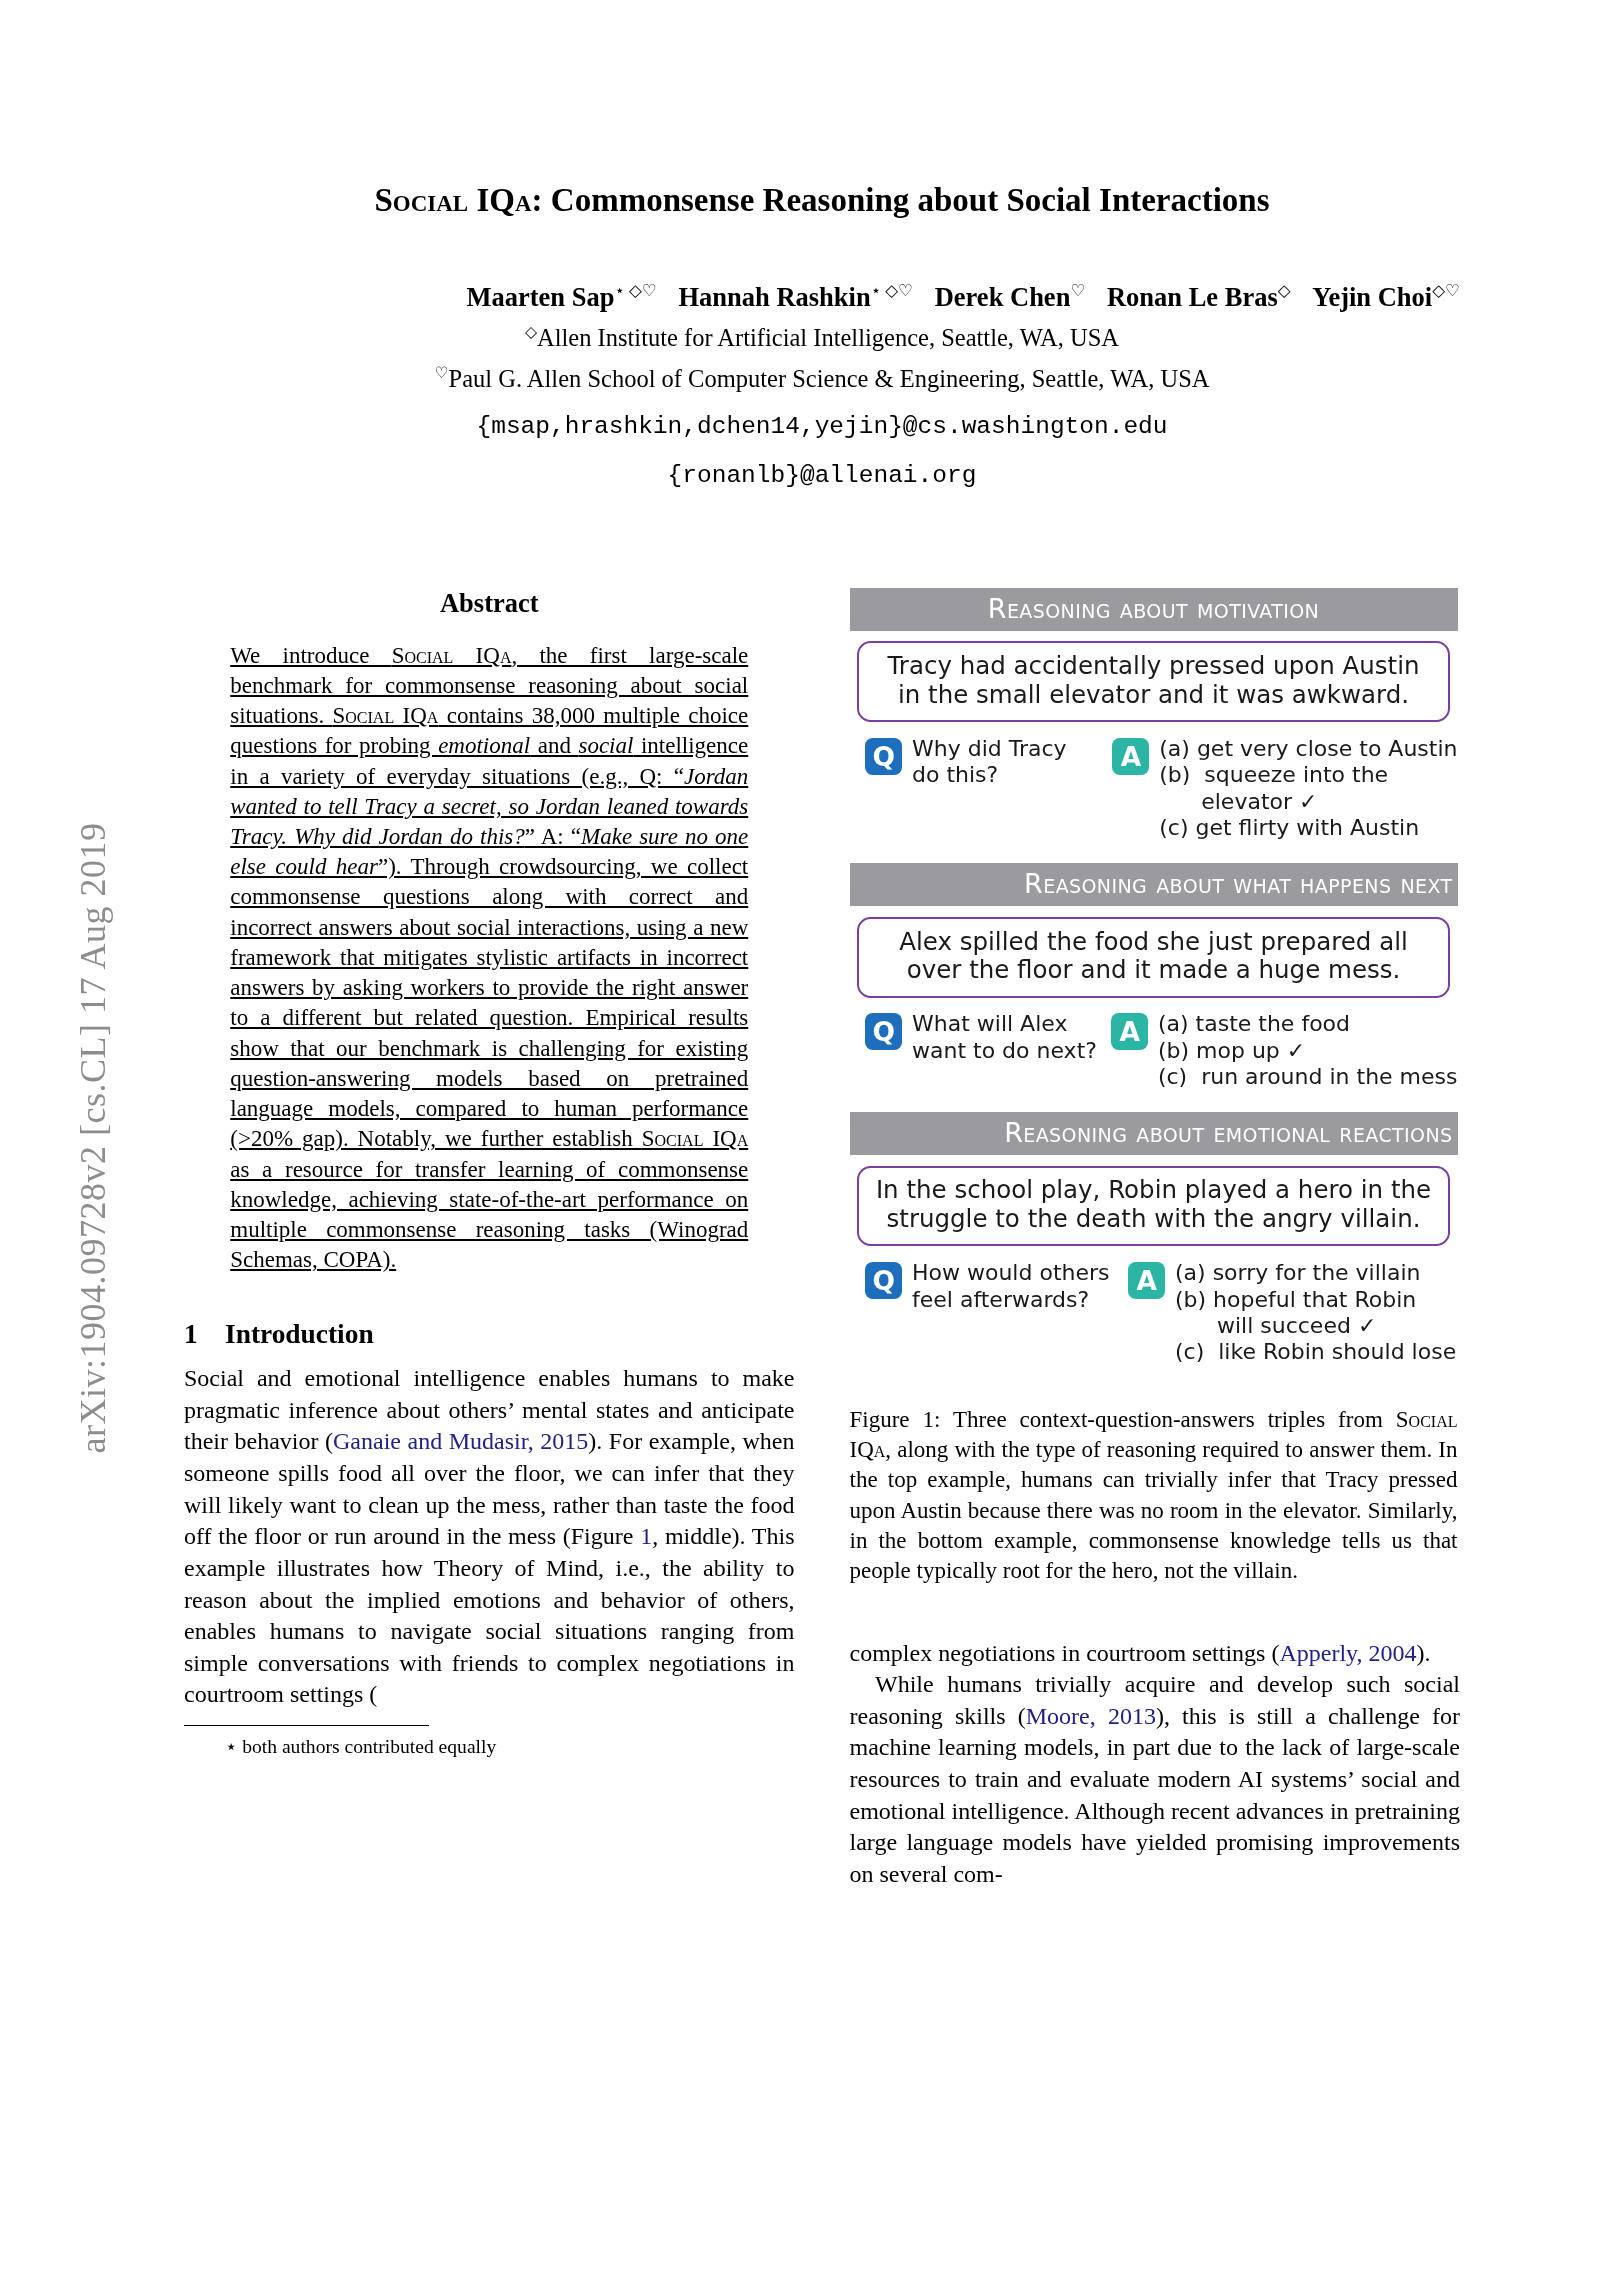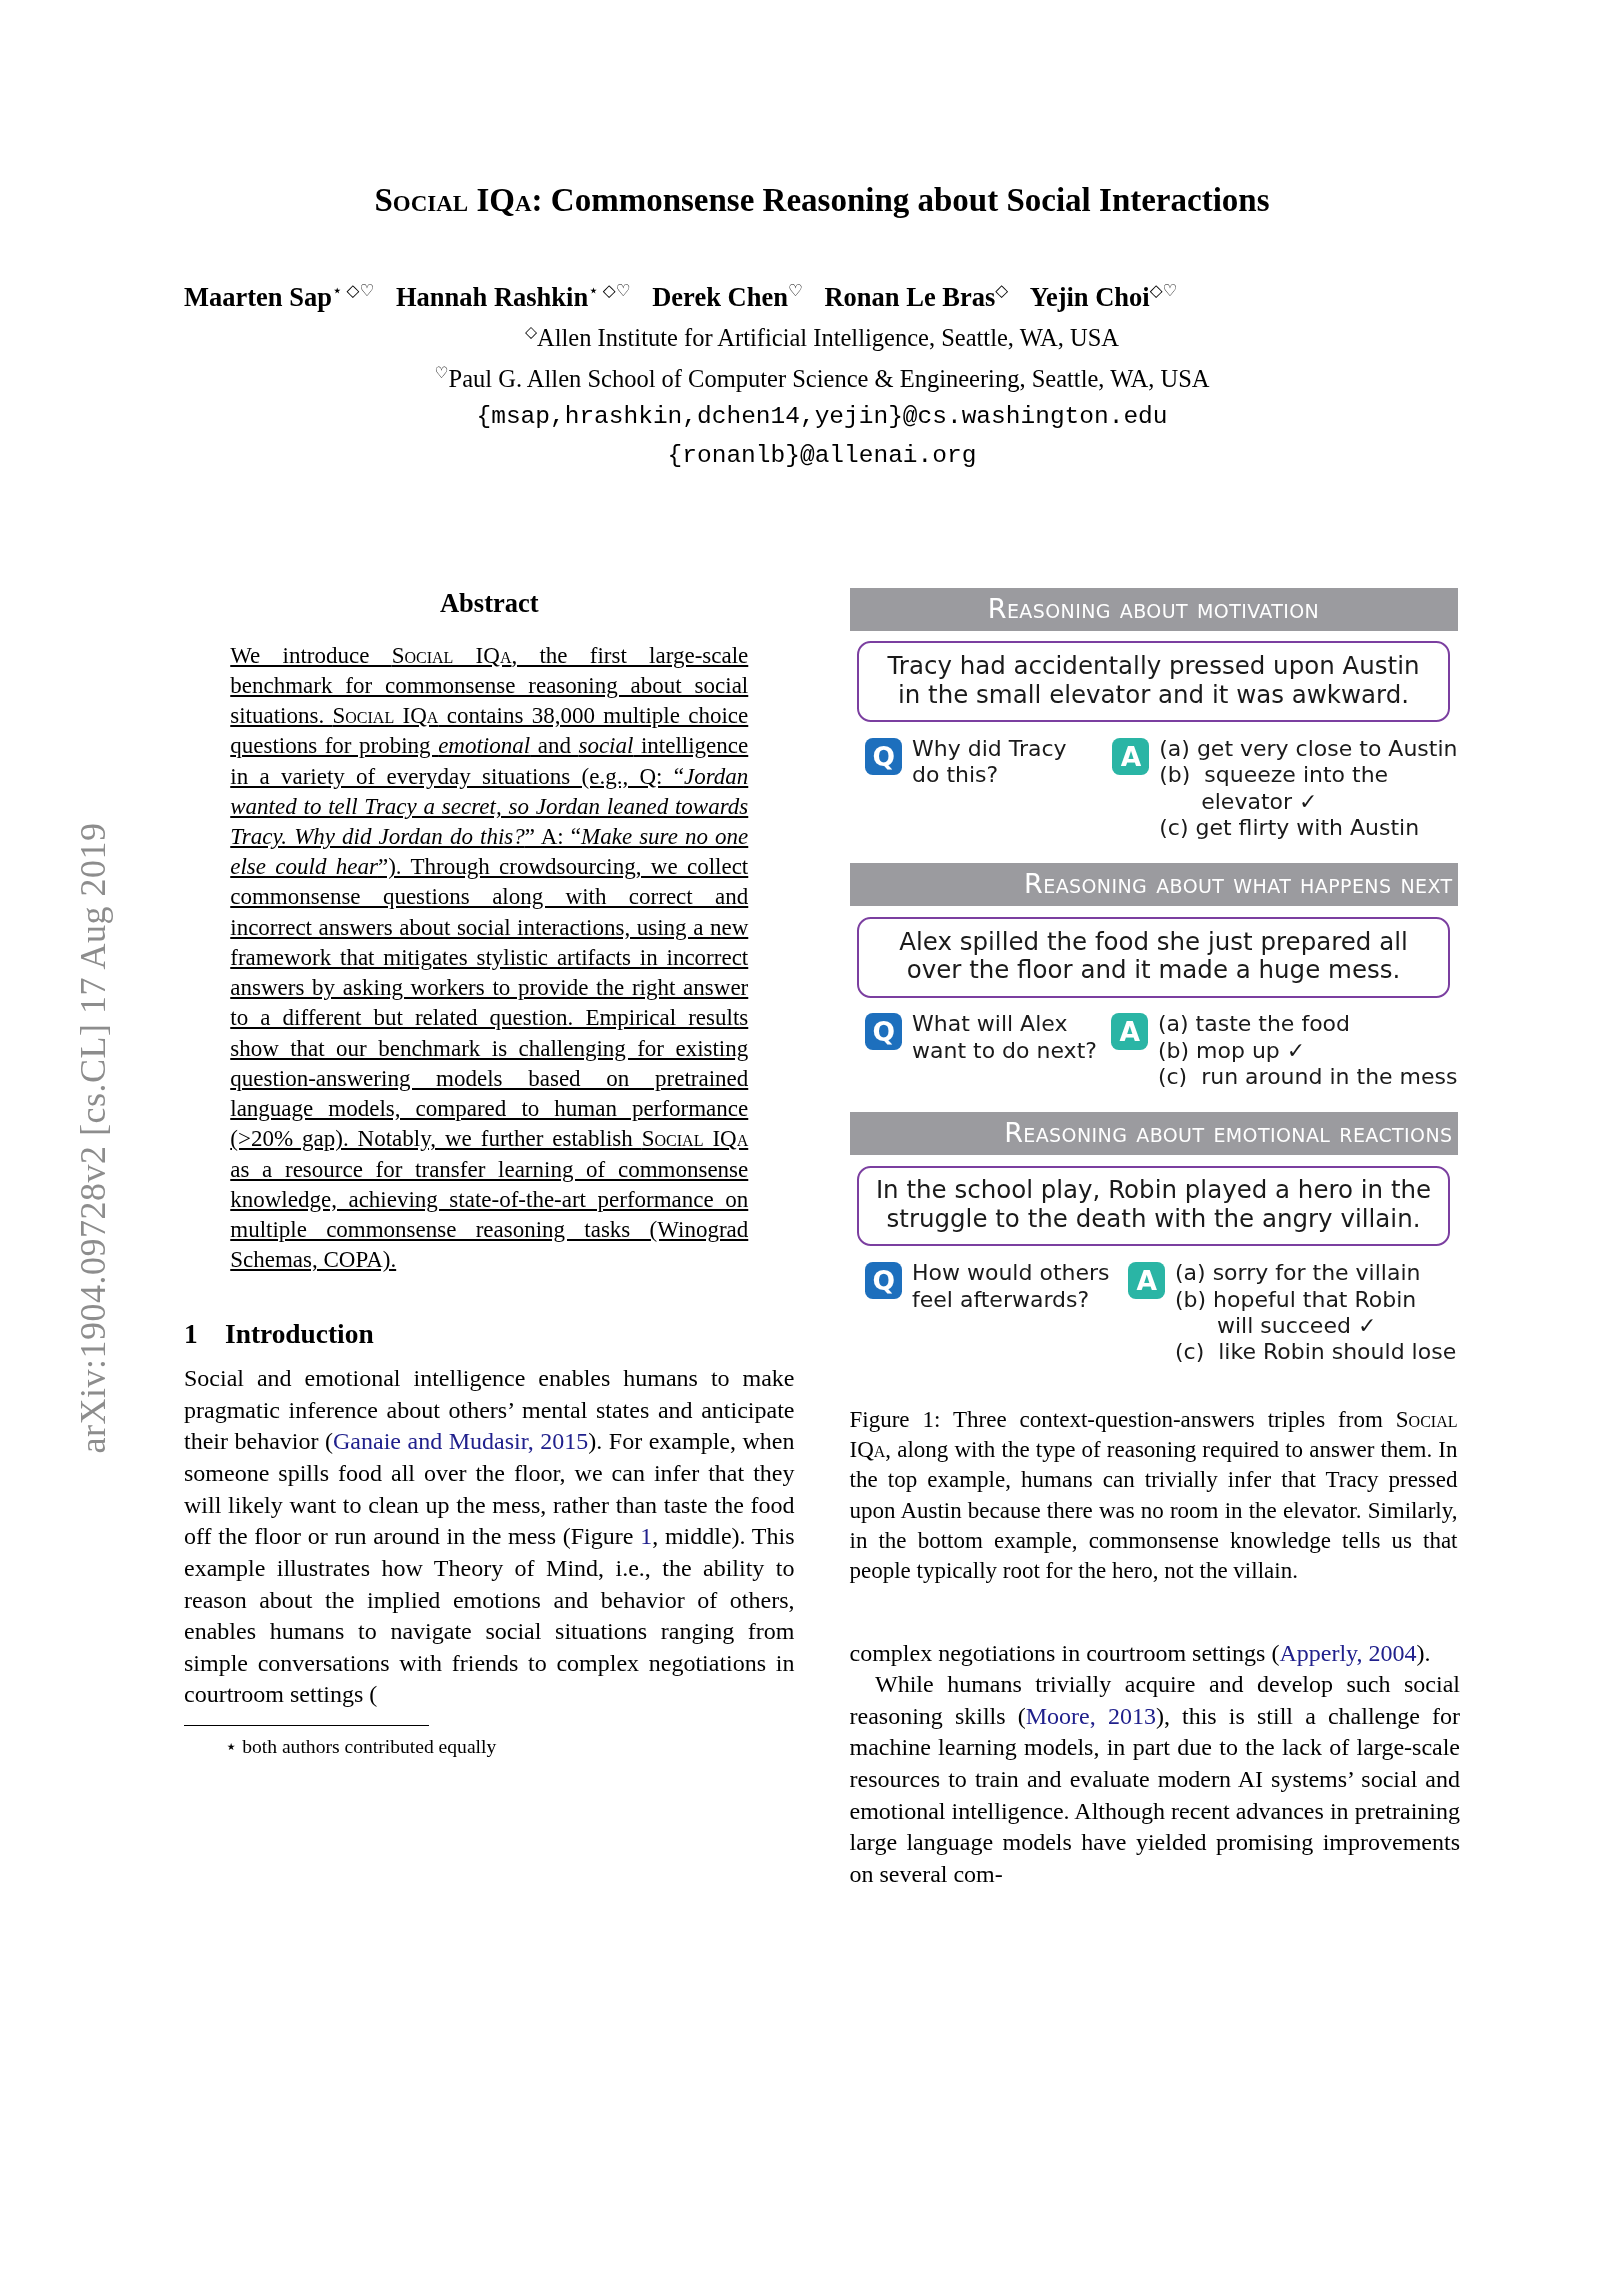--- a/index.html
+++ b/index.html
@@ -46,21 +46,21 @@
     text-align: center;
     font-size: 33px;
     font-weight: bold;
     margin-top: 181px;
     line-height: 1.2;
   }
   .sc {
     font-variant: small-caps;
   }
   .authors {
-    text-align: left;
+    text-align: right;
     font-size: 26.5px;
     font-weight: bold;
     margin-top: 59px;
     line-height: 1.35;
   }
   .authors .gap { display: inline-block; width: 21.6px; }
   .sup {
     font-size: 16.7px;
     vertical-align: super;
     font-weight: normal;
@@ -73,21 +73,21 @@
   }
   .affil .mark {
     font-size: 15.7px;
     vertical-align: super;
   }
   .email {
     text-align: center;
     font-family: "Liberation Mono", "DejaVu Sans Mono", monospace;
     font-size: 24.5px;
     line-height: 1.45;
-    margin-top: 3px;
+    margin-top: 13px;
   }
 
   
   .columns {
     position: absolute;
     top: 588px;
     left: 0;
     width: 1276px;
     display: flex;
     gap: 55px;

